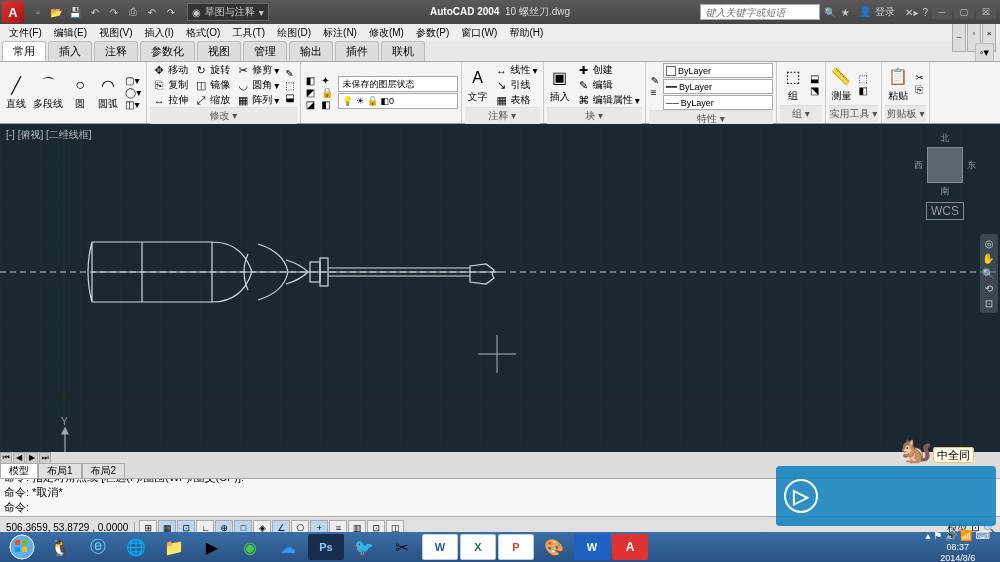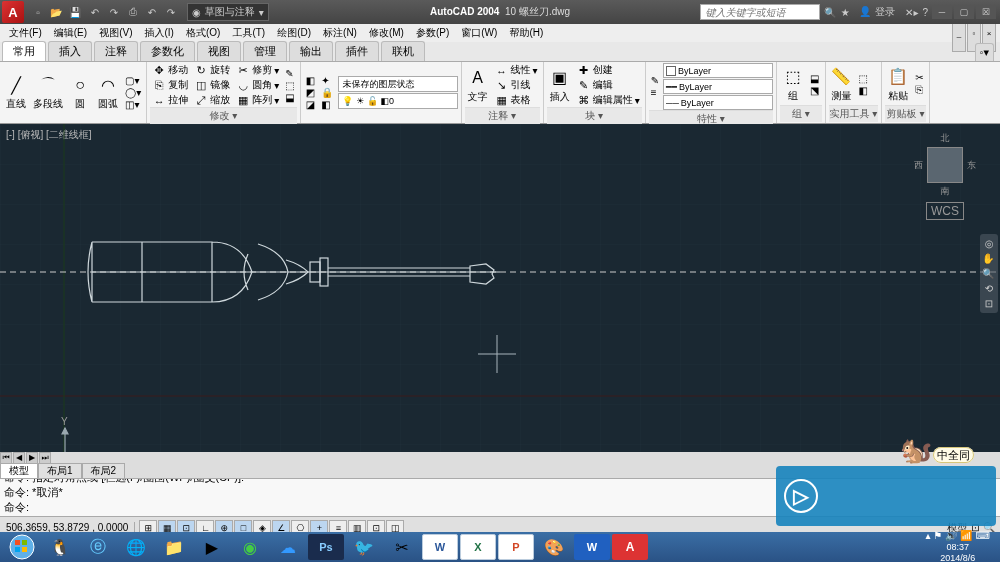--- a/index.html
+++ b/index.html
@@ -462,21 +462,21 @@
     <span>⊡</span>
     <span>◫</span>
   </div>
   <div class="rightst">
     <span>模型</span>
     <span>⊡</span>
     <span>🔍</span>
   </div>
 </div>
 
-<div class="mascot">🐿️<span style="font-size:11px;background:#fffbe6;border:1px solid #d6c67a;padding:1px 3px;border-radius:8px">中全同</span></div>
+<div class="mascot">🐿️<span style="font-size:11px;background:#fffbe6;border:1px solid #d6c67a;padding:1px 3px;border-radius:3px">中全同</span></div>
 <div class="watermark">
   <div class="playico">▷</div>
 </div>
 
 <div class="taskbar">
   <div class="start">
     <svg width="26" height="26">
         <circle cx="13" cy="13" r="12" fill="#5fb0e8" stroke="#fff"></circle>
         <g fill="#fff">
           <rect x="6" y="6" width="5" height="5" fill="#f25022"></rect>

